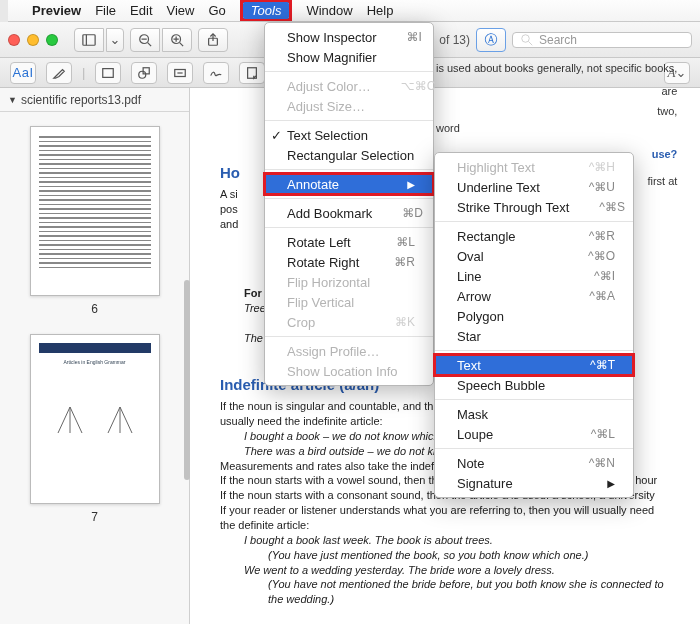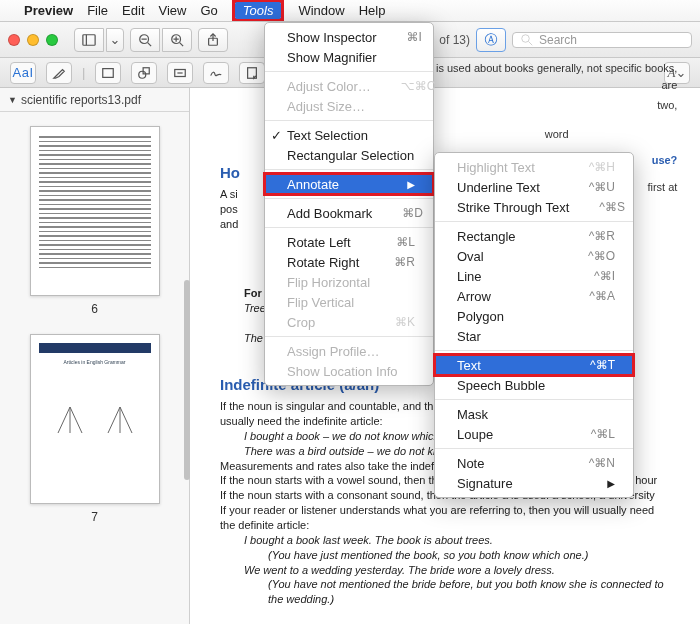--- a/index.html
+++ b/index.html
@@ -1,19 +1,19 @@
 <!DOCTYPE html>
 <html><head>
 <meta charset="utf-8">
 <style>
 * { margin: 0; padding: 0; box-sizing: border-box; font-family: -apple-system, "Helvetica Neue", Arial, sans-serif; }
 body { background: #e8e8e8; width: 700px; height: 624px; overflow: hidden; position: relative; font-size: 13px; color: #222; }
 
 
-.menubar { height: 22px; background: linear-gradient(#fdfdfd,#f4f4f4); display: flex; align-items: center; padding: 0 10px; gap: 14px; font-size: 13px; border-bottom: 1px solid #c9c9c9; }
+.menubar { height: 22px; background: linear-gradient(#fdfdfd,#f4f4f4); display: flex; align-items: center; padding: 0 10px; gap: 14px; font-size: 13px; border-bottom: 1px solid #c9c9c9; margin-left: 8px; }
 .menubar .apple { font-size: 14px; }
 .menubar .appname { font-weight: 600; }
 .menubar span { cursor: default; }
 .menubar .selected { background: #2f6ed9; color: #fff; padding: 1px 8px; border-radius: 2px; font-style: italic; }
 .redbox-menu { border: 3px solid #e01b24; padding: 0; }
 
 
 .toolbar { height: 36px; background: linear-gradient(#f7f7f7,#e9e9e9); display: flex; align-items: center; padding: 0 8px; gap: 6px; border-bottom: 1px solid #c8c8c8; position: relative; }
 .traffic { display: flex; gap: 7px; margin-right: 10px; }
 .dot { width: 12px; height: 12px; border-radius: 50%; border: 0.5px solid rgba(0,0,0,.2); }
@@ -269,23 +269,23 @@
     <p class="txt">If your reader or listener understands what you are referring to, then you will usually need the definite article:</p>
     <p class="txt indent">I bought a book last week. The book is about trees.</p>
     <p class="txt indent" style="margin-left:48px">(You have just mentioned the book, so you both know which one.)</p>
     <p class="txt indent">We went to a wedding yesterday. The bride wore a lovely dress.</p>
     <p class="txt indent" style="margin-left:48px">(You have not mentioned the bride before, but you both know she is connected to the wedding.)</p>
   </div>
 </div>
 
 <div style="position:absolute;left:436px;top:60px;font-size:11px;color:#333;line-height:1.5;z-index:5">
   <div>is used about books generally, not specific books,</div>
-  <div style="text-align:right;">are</div>
+  <div style="text-align:right;margin-top:6px">are</div>
   <div style="text-align:right;margin-top:4px">two,</div>
-  <div style="text-align:center;margin-top:12px">word</div>
+  <div style="text-align:left;margin-top:0">word</div>
   <div style="text-align:right;margin-top:10px;color:#2a5db0;font-weight:600">use?</div>
   <div style="text-align:right;margin-top:10px">first at</div>
 </div>
 
 <div id="tools-menu" class="menu">
     <div class="mi">
       <span>Show Inspector</span>
       <span class="sc">⌘I</span>
     </div>
     <div class="mi">

